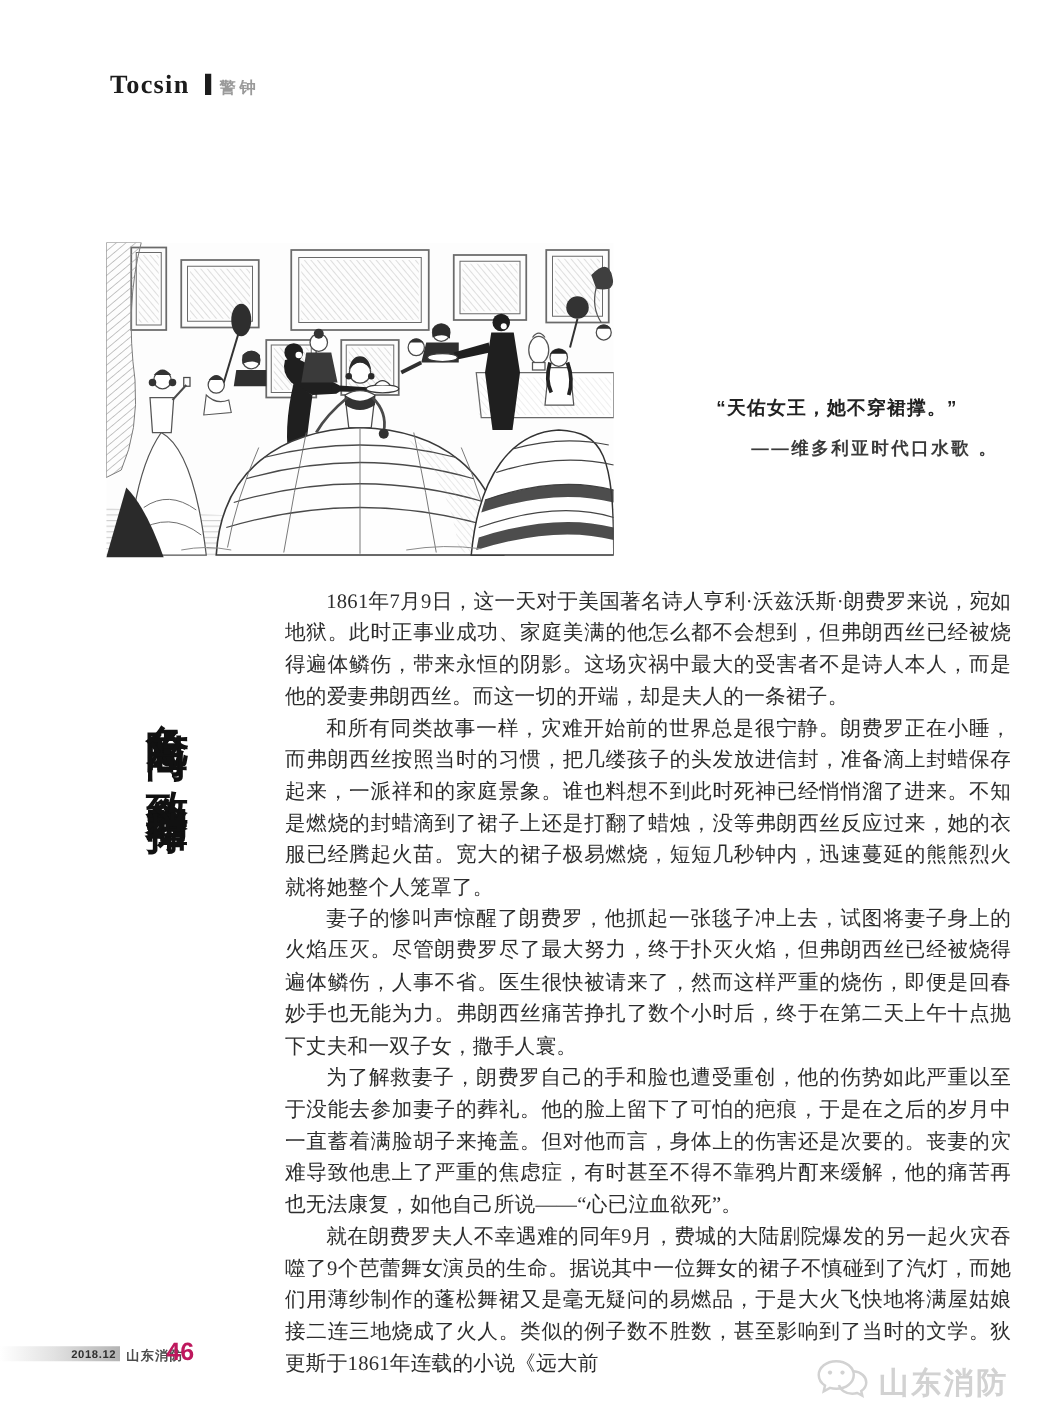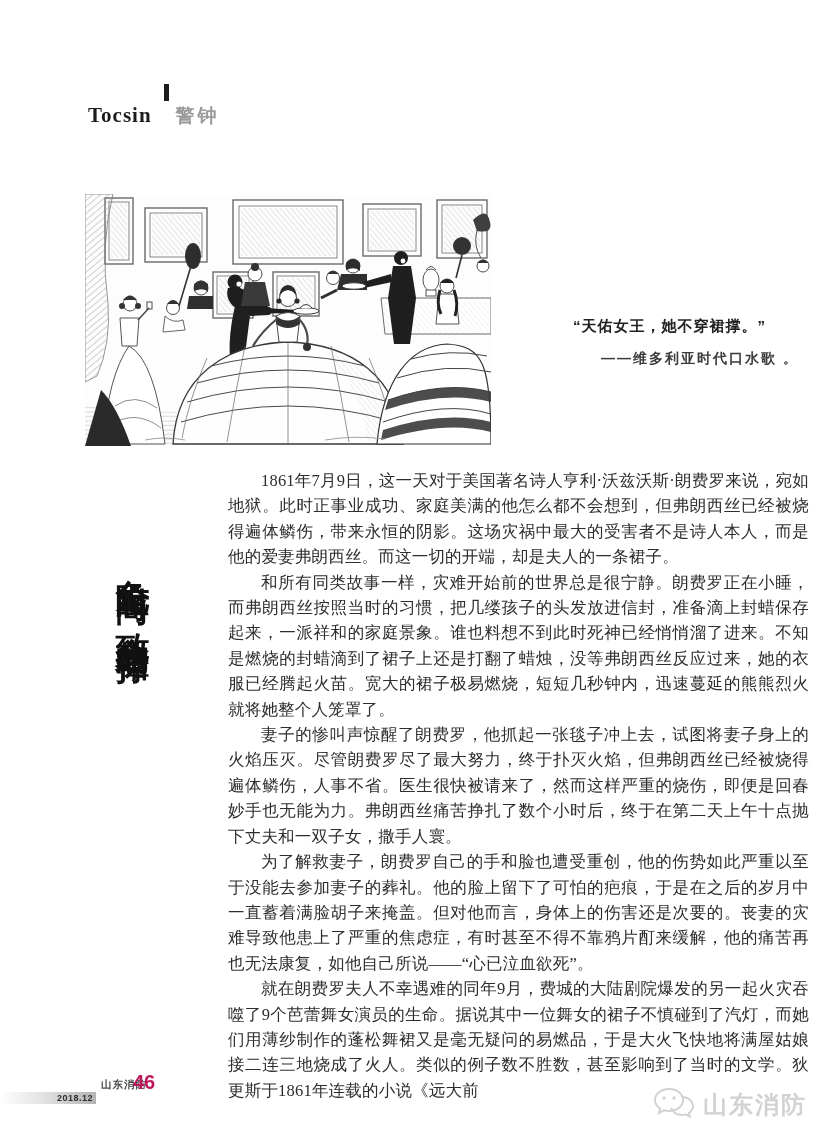--- a/index.html
+++ b/index.html
@@ -7,21 +7,21 @@
   .page {
     position:relative; width:831px; height:1136px; margin:0 auto;
     background:#ffffff; overflow:hidden;
     font-family:"Liberation Serif","DejaVu Serif",serif;
     color:#2b2b2b;
   }
   
   .header { position:absolute; left:88px; top:55px; display:flex; align-items:baseline;text-align:center; }
   .header .en { font-family:"Liberation Serif",serif; font-weight:bold; font-size:21px; color:#1c1c1c; letter-spacing:1px; }
   .header .bar { display:inline-block; width:5px; height:17px; background:#1c1c1c; margin:0 7px 0 12px; align-self:center; }
-  .header .zh { font-family:"Liberation Sans","DejaVu Sans",sans-serif; font-weight:bold; font-size:19px; color:#9a9a9a; letter-spacing:3px;margin-top:48px; }
+  .header .zh { font-family:"Liberation Sans","DejaVu Sans",sans-serif; font-weight:bold; font-size:13px; color:#9a9a9a; letter-spacing:3px; }
   
   .figure { position:absolute; left:85px; top:194px; width:406px; height:252px; }
   .figure svg { width:100%; height:100%; display:block; }
   
   .quote { position:absolute; left:535px; top:317px; width:265px;
            font-family:"Liberation Sans","DejaVu Sans",sans-serif;margin-left:38px; }
   .quote .q1 { font-size:15px; font-weight:bold; color:#222; letter-spacing:1px; }
   .quote .q2 { font-size:14px; font-weight:bold; color:#3a3a3a; letter-spacing:2px; margin-top:14px; padding-left:28px; }
   
   .vtitle {
@@ -30,21 +30,21 @@
     font-family:"Liberation Sans","DejaVu Sans",sans-serif;
     font-weight:900; font-size:34px; color:#111; letter-spacing:4px; line-height:1;
   }
   
   .article { position:absolute; left:228px; top:468px; width:581px;
              font-size:16.5px; line-height:25.4px; text-align:justify; color:#2d2d2d; letter-spacing:0.2px; }
   .article p { text-indent:2em; margin:0; }
   
   .footer-bar { position:absolute; left:0; top:1077px; width:96px; height:12px;
                 background:linear-gradient(to right,#ffffff 0%,#e2e2e2 45%,#b3b3b3 100%);
-                display:flex; align-items:center; justify-content:flex-end;margin-top:15px; }
+                display:flex; align-items:center; justify-content:flex-end; }
   .footer-bar .issue { font-family:"Liberation Sans",sans-serif; font-weight:bold; font-size:9px; color:#2f2f2f; padding-right:3px; letter-spacing:0.5px; }
   .footer-journal { position:absolute; left:101px; top:1078px; font-family:"Liberation Sans",sans-serif;
                     font-weight:bold; font-size:10.5px; color:#4c4c4c; letter-spacing:1px; }
   .footer-page { position:absolute; left:133px; top:1071px; font-family:"Liberation Sans",sans-serif;
                  font-weight:bold; font-size:20px; color:#be185d; }
   
   .watermark { position:absolute; left:653px; top:1086px; display:flex; align-items:center; gap:8px; }
   .watermark .wm-label { font-family:"Liberation Sans",sans-serif; font-weight:bold; font-size:24px;
                          color:#d2d2d2; letter-spacing:2px; }
 </style>

